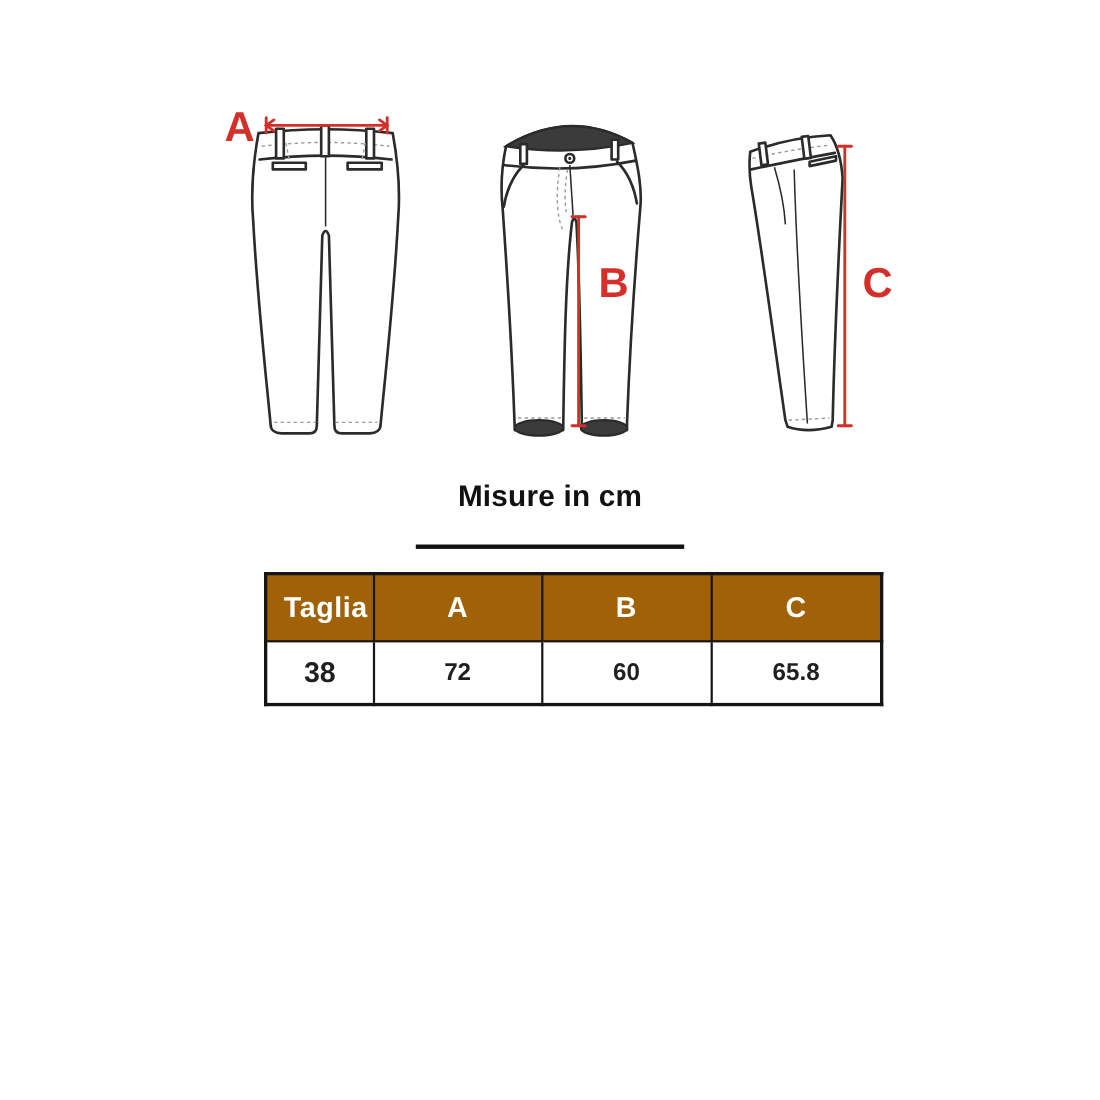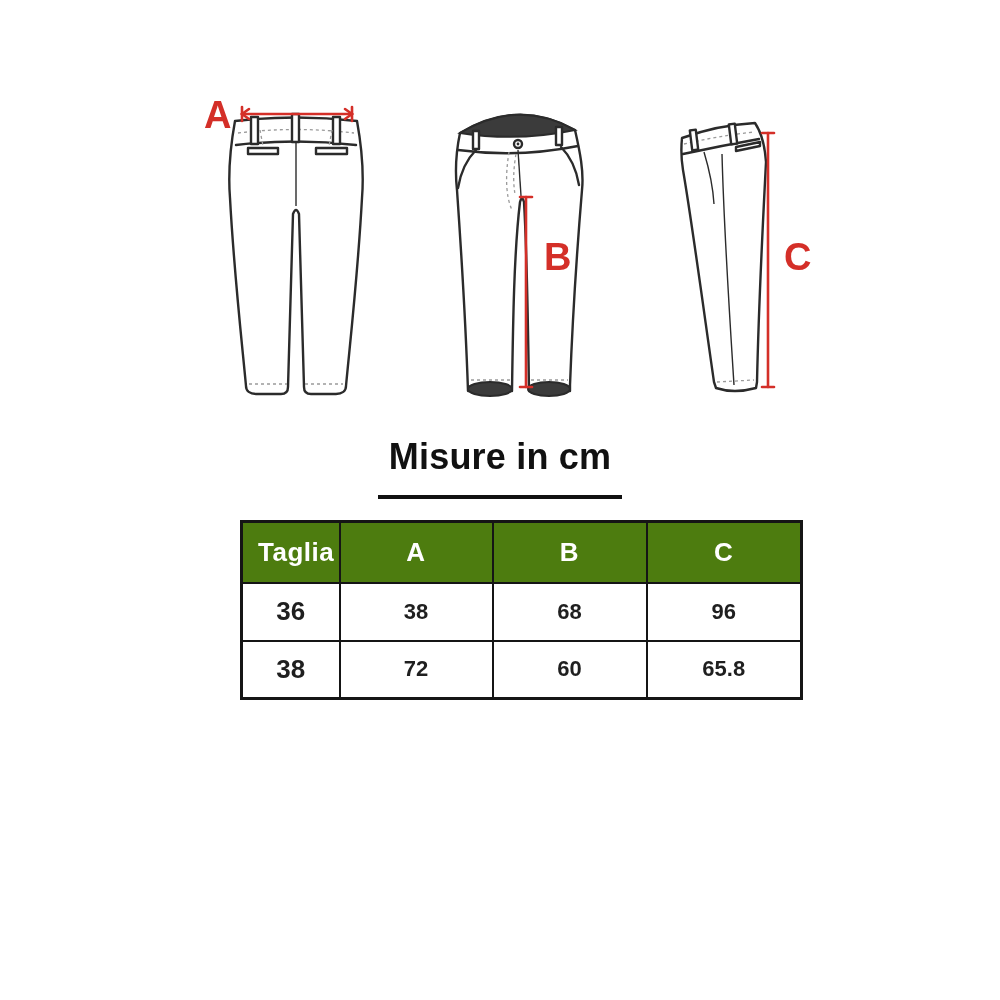--- a/index.html
+++ b/index.html
@@ -16,21 +16,21 @@
   .fig-back  { left: 198px; top: 88px;  width: 172px; height: 322px; }
   .fig-front { left: 438px; top: 92px;  width: 176px; height: 320px; }
   .fig-side  { left: 660px; top: 92px;  width: 170px; height: 320px; }
 
   .title-block {
     position: absolute;
     left: 300px; top: 436px; width: 400px;
     text-align: center;
   }
   .title-block h1 {
-    font-size: 36px;
+    font-size: 27px;
     font-weight: bold;
     color: #111111;
     letter-spacing: 0.2px;
   }
   .title-underline {
     position: absolute;
     left: 378px; top: 495px;
     width: 244px; height: 4px;
     background: #111111;
   }
@@ -40,21 +40,21 @@
     left: 240px; top: 520px;
     width: 560px;
     border-collapse: collapse;
     table-layout: fixed;
   }
   table.size-table th, table.size-table td {
     border: 2px solid #151515;
   }
   table.size-table { border: 3px solid #151515; }
   table.size-table thead th {
-    background: #4d7c0f;
+    background: #a16207;
     color: #ffffff;
     height: 61px;
     font-size: 26px;
     font-weight: bold;
     text-align: center;
     letter-spacing: 0.5px;
   }
   table.size-table thead th.col-taglia {
     text-align: left;
     padding-left: 15px;
@@ -238,26 +238,20 @@
     <thead>
       <tr>
         <th class="col-taglia">Taglia</th>
         <th>A</th>
         <th>B</th>
         <th>C</th>
       </tr>
     </thead>
     <tbody>
       <tr>
-        <td class="col-taglia">36</td>
-        <td>38</td>
-        <td>68</td>
-        <td>96</td>
-      </tr>
-      <tr>
         <td class="col-taglia">38</td>
         <td>72</td>
         <td>60</td>
         <td>65.8</td>
       </tr>
     </tbody>
   </table>
 
 </div>
 

